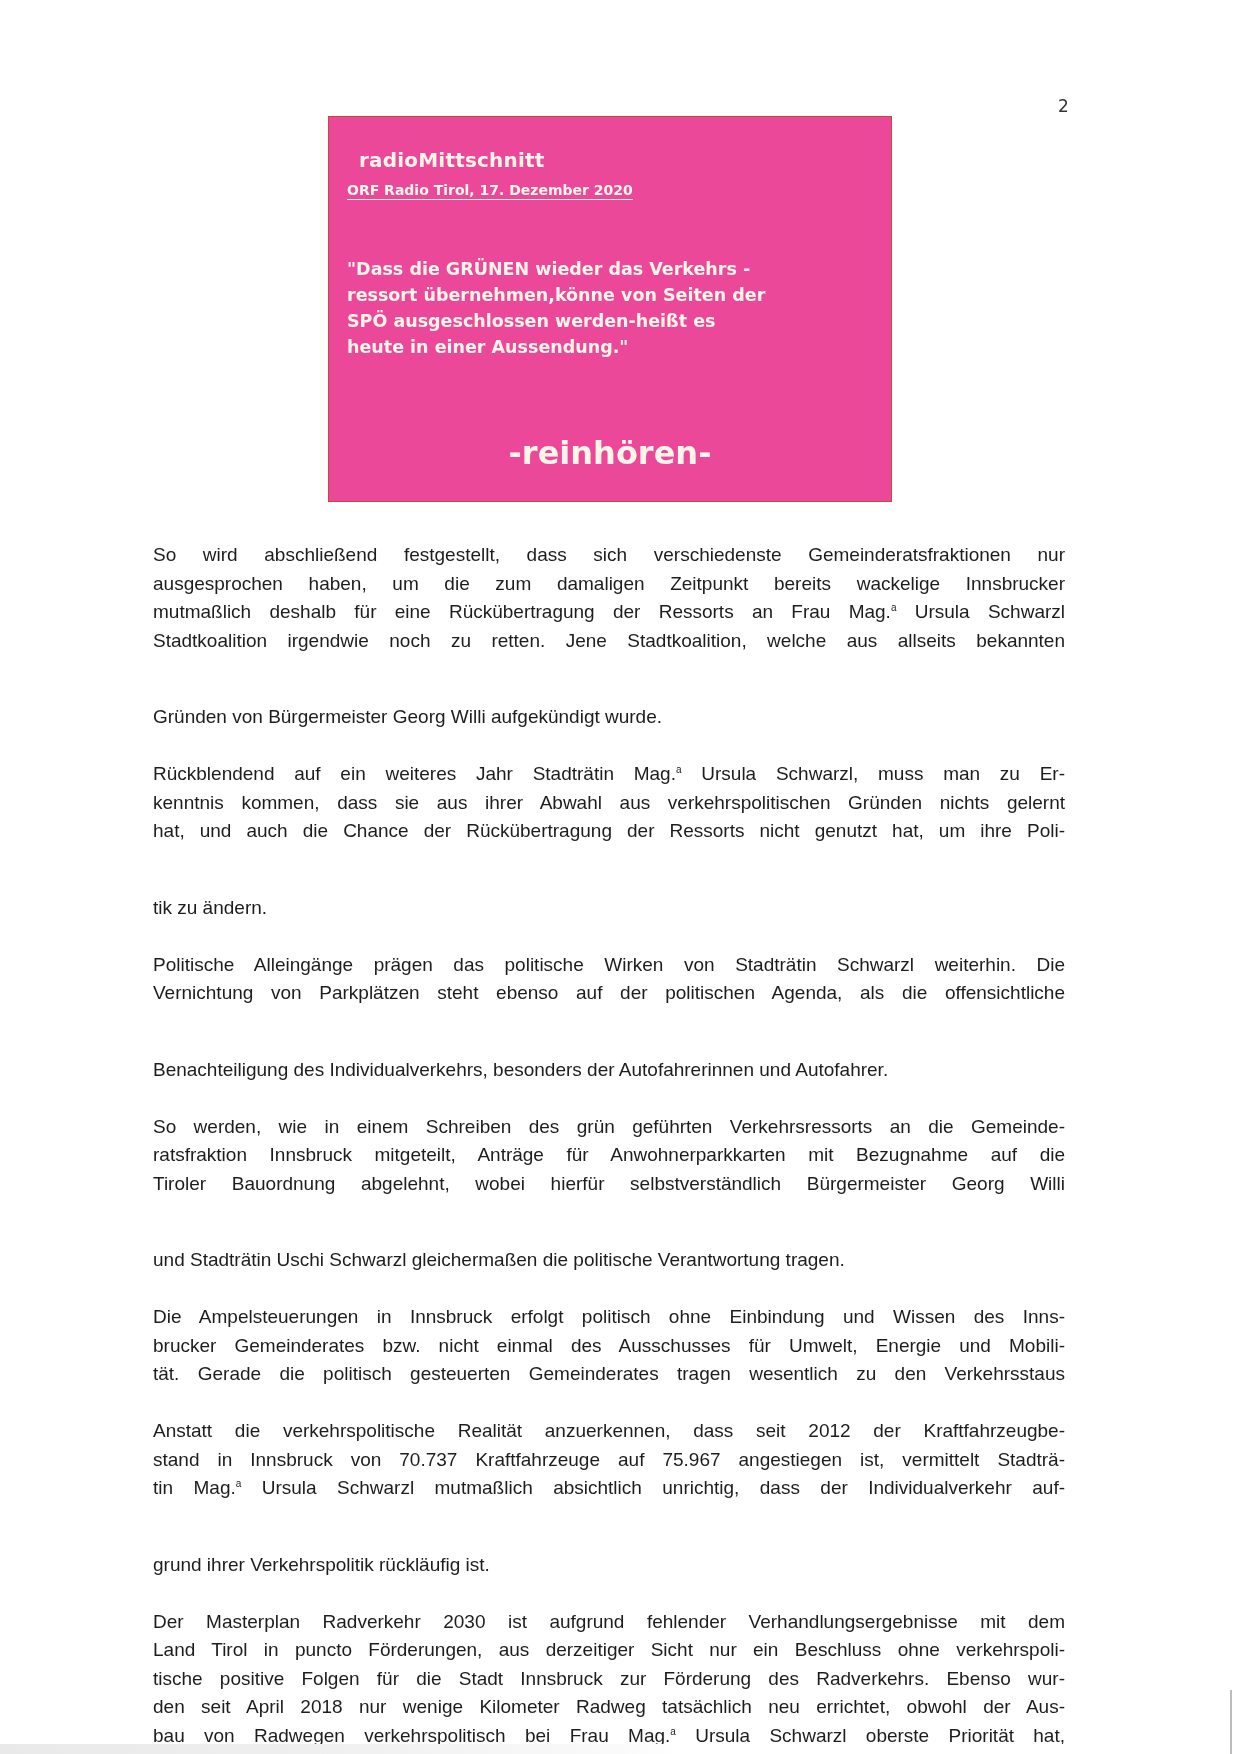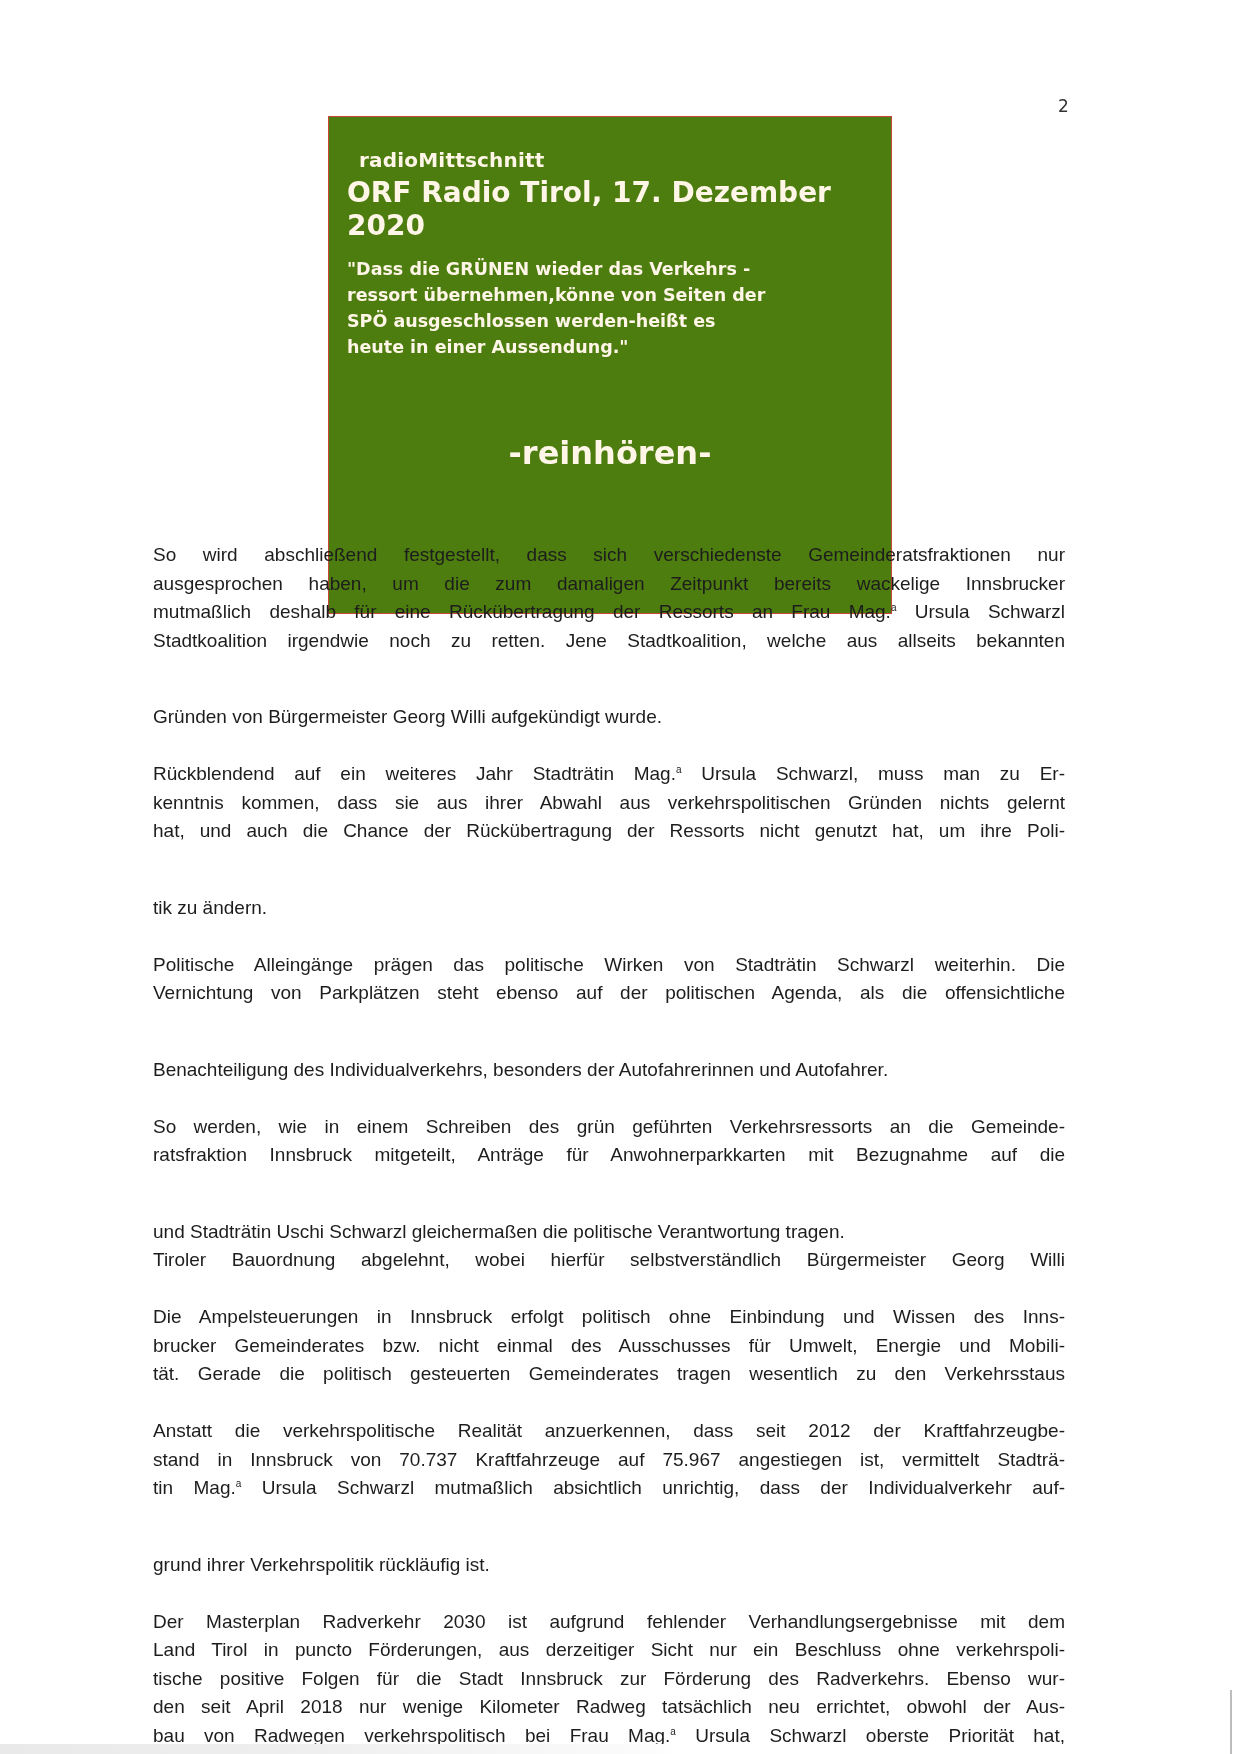--- a/index.html
+++ b/index.html
@@ -7,28 +7,28 @@
     width: 1240px; height: 1754px; background: #ffffff;
     position: relative; overflow: hidden;
     font-family: "Liberation Sans", sans-serif;
   }
   .page-number {
     position: absolute; left: 1058px; top: 96px;
     font-family: "DejaVu Sans", sans-serif; font-size: 17px; color: #333;
   }
   .radio-box {
     position: absolute; left: 328px; top: 116px;
-    width: 564px; height: 498px;
-    background: #4d7c0f;
+    width: 564px; height: 386px;
+    background: #ec4899;
     box-shadow: inset 0 0 0 1px #c9463b;
     color: #fff6e8;
     font-family: "DejaVu Sans", sans-serif; font-weight: bold;
   }
   .rb-title { position: absolute; left: 31px; top: 32px; font-size: 20px; letter-spacing: 0.2px; }
-  .rb-subtitle { position: absolute; left: 19px; top: 60px; font-size: 28px; text-underline-offset: 4px; }
+  .rb-subtitle { position: absolute; left: 19px; top: 66px; font-size: 14px; text-decoration: underline; text-underline-offset: 4px; }
   .rb-quote { position: absolute; left: 19px; top: 140px; width: 540px; font-size: 17.5px; line-height: 26px; }
   .rb-cta { position: absolute; left: 0; top: 318px; width: 564px; text-align: center; font-size: 32px; }
   .body-text {
     position: absolute; left: 153px; top: 541px; width: 912px;
     font-size: 19px; line-height: 28.5px; color: #1d1d1d;
     text-align: justify;
     font-stretch: condensed;
   }
   .para { margin: 0 0 28.5px 0; }
   .para .line { display: block; text-align-last: justify; white-space: nowrap; }
@@ -74,22 +74,22 @@
     <span class="line last">tik zu ändern.</span>
   </div>
   <div class="para">
     <span class="line">Politische Alleingänge prägen das politische Wirken von Stadträtin Schwarzl weiterhin. Die</span>
     <span class="line">Vernichtung von Parkplätzen steht ebenso auf der politischen Agenda, als die offensichtliche</span>
     <span class="line last">Benachteiligung des Individualverkehrs, besonders der Autofahrerinnen und Autofahrer.</span>
   </div>
   <div class="para">
     <span class="line">So werden, wie in einem Schreiben des grün geführten Verkehrsressorts an die Gemeinde-</span>
     <span class="line">ratsfraktion Innsbruck mitgeteilt, Anträge für Anwohnerparkkarten mit Bezugnahme auf die</span>
+    <span class="line">Tiroler Bauordnung abgelehnt, wobei hierfür selbstverständlich Bürgermeister Georg Willi</span>
     <span class="line last">und Stadträtin Uschi Schwarzl gleichermaßen die politische Verantwortung tragen.</span>
-    <span class="line">Tiroler Bauordnung abgelehnt, wobei hierfür selbstverständlich Bürgermeister Georg Willi</span>
   </div>
   <div class="para">
     <span class="line">Die Ampelsteuerungen in Innsbruck erfolgt politisch ohne Einbindung und Wissen  des Inns-</span>
     <span class="line">brucker Gemeinderates bzw. nicht einmal des Ausschusses für Umwelt, Energie und Mobili-</span>
     <span class="line">tät. Gerade die politisch gesteuerten Gemeinderates tragen wesentlich zu den Verkehrsstaus</span>
   </div>
   <div class="para">
     <span class="line">Anstatt die verkehrspolitische Realität anzuerkennen, dass seit 2012 der Kraftfahrzeugbe-</span>
     <span class="line">stand in Innsbruck von 70.737 Kraftfahrzeuge auf 75.967 angestiegen ist, vermittelt Stadträ-</span>
     <span class="line">tin Mag.<sup>a</sup> Ursula Schwarzl mutmaßlich absichtlich unrichtig, dass der Individualverkehr auf-</span>

